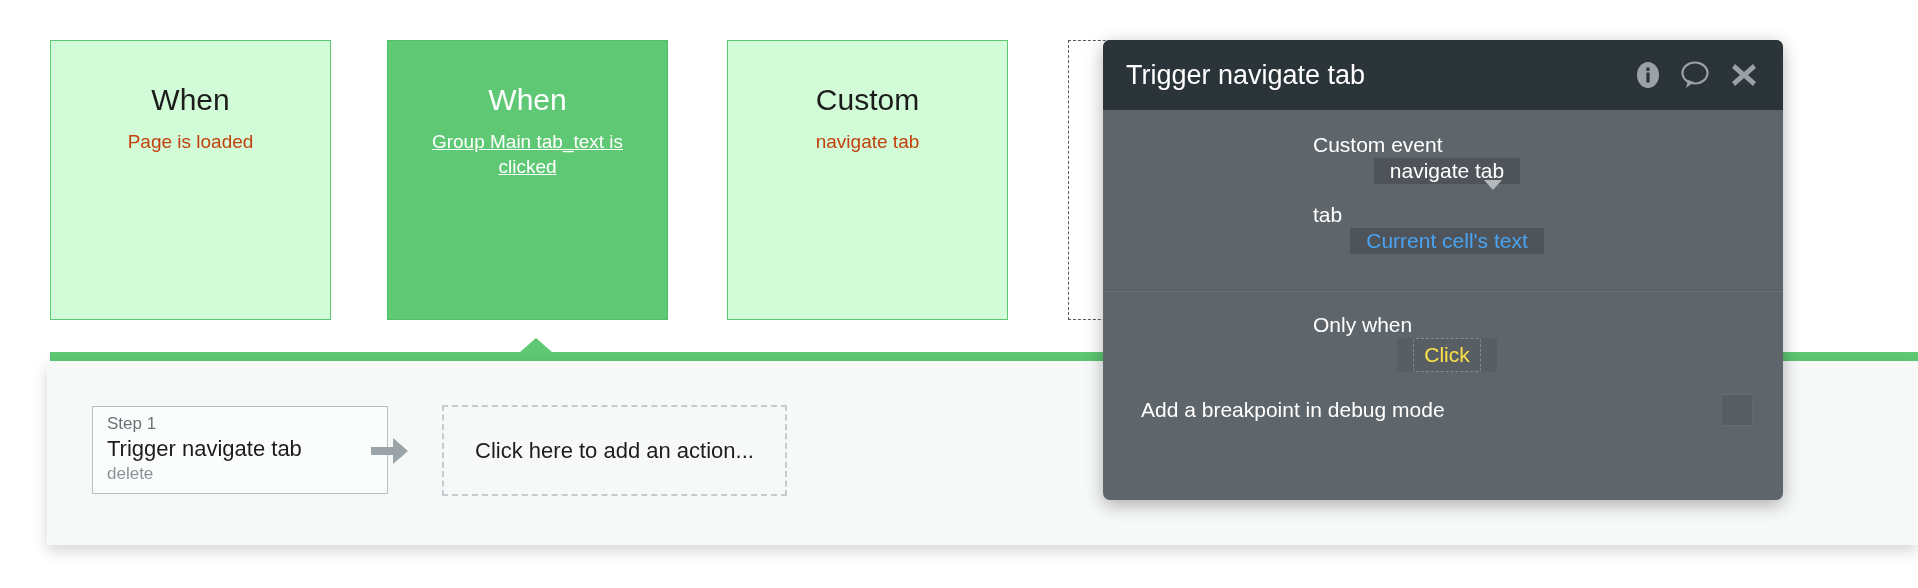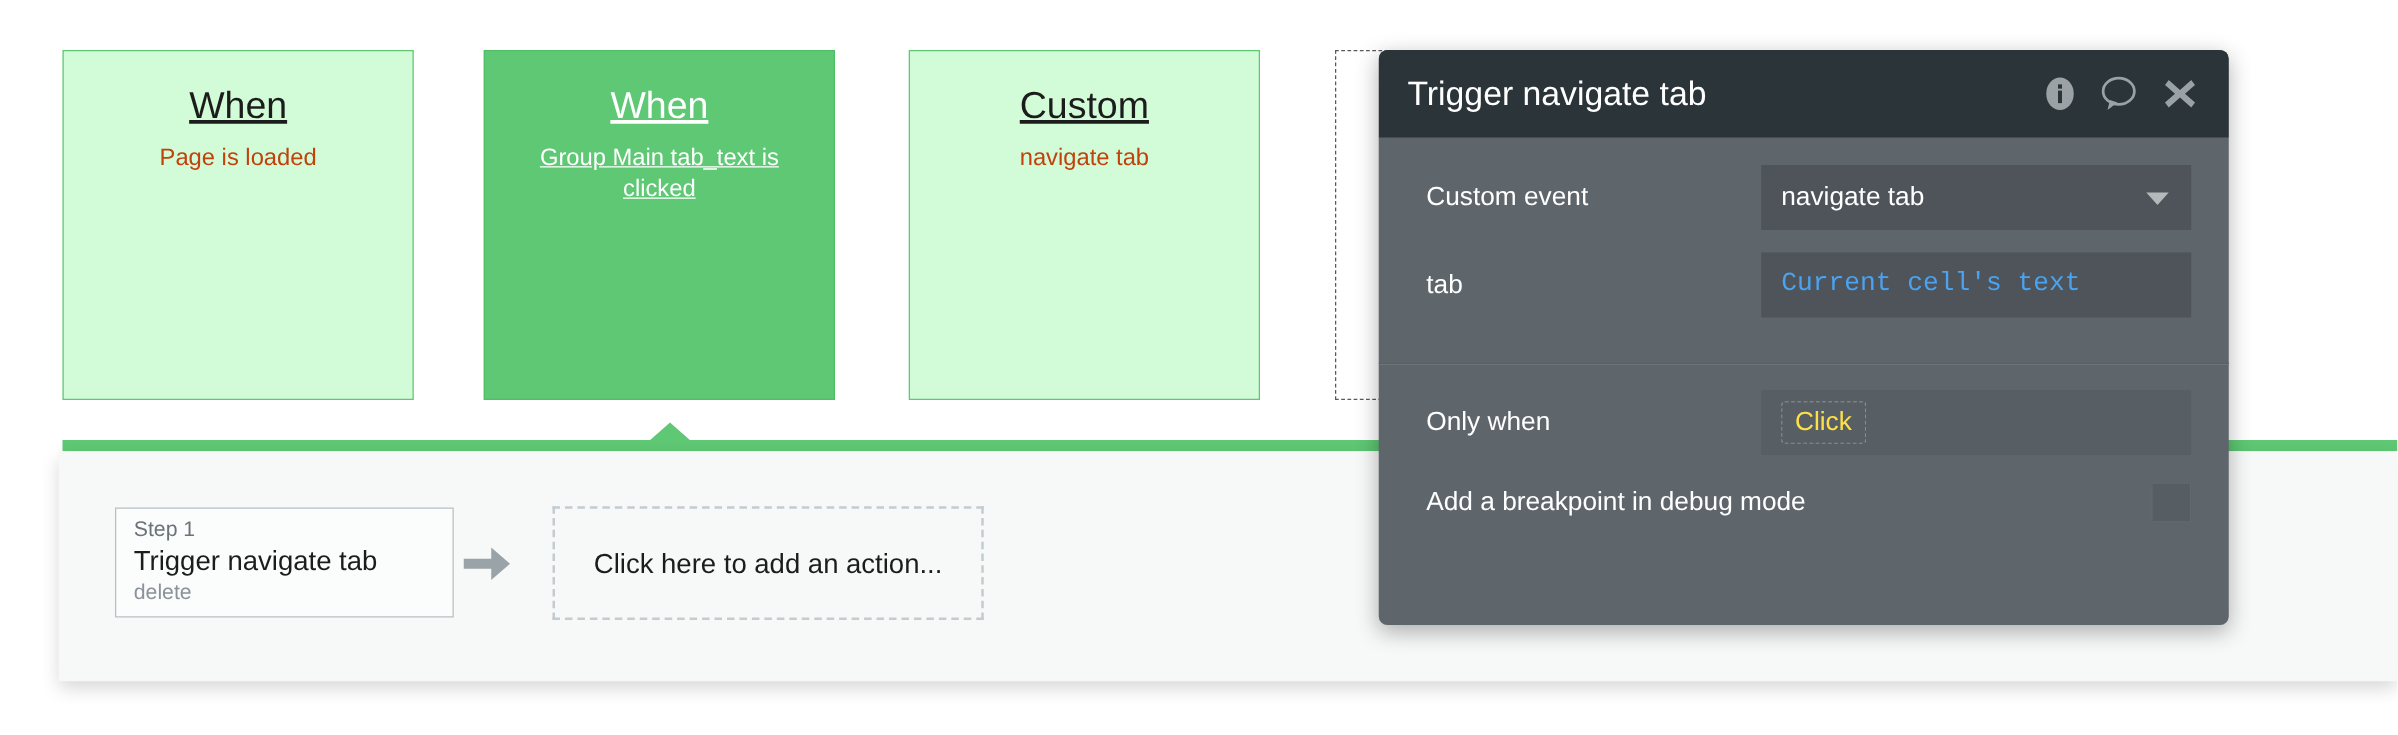--- a/index.html
+++ b/index.html
@@ -40,24 +40,23 @@
     background: #5fc874;
     border: 1px solid #4fbf66;
   }
   .event-card.ghost {
     background: #ffffff;
     border: 1px dashed #555a5e;
   }
   .card-title {
     font-size: 30px;
     line-height: 34px;
-    margin-top: 27px;
+    margin-top: 42px;
     color: #1c1c1c;
     font-weight: 400;
-    text-decoration: underline;
   }
   .event-card.solid .card-title { color: #ffffff; }
   .card-sub {
     font-size: 19px;
     line-height: 25px;
     margin-top: 12px;
     padding: 0 14px;
     color: #c2410c;
   }
   .event-card.solid .card-sub { color: #ffffff; text-decoration: underline; }
@@ -89,21 +88,21 @@
     top: 361px;
     width: 1871px;
     height: 184px;
     background: #f7f8f8;
     box-shadow: 0 6px 14px rgba(0,0,0,0.16);
   }
   #step-box {
     position: absolute;
     left: 45px;
     top: 45px;
-    width: 271px;
+    width: 296px;
     height: 88px;
     box-sizing: border-box;
     background: #fbfcfc;
     border: 1px solid #b6c0c4;
     padding: 6px 14px 0 14px;
   }
   #step-label {
     font-size: 17px;
     color: #6b7379;
     line-height: 21px;
@@ -183,20 +182,21 @@
     justify-content: center;
     cursor: pointer;
   }
   #dialog-body-top {
     padding: 22px 30px 14px 38px;
   }
   .field-row {
     display: flex;
     align-items: center;
     margin-bottom: 18px;
+    flex-direction: column;
   }
   .field-label {
     font-size: 21px;
     color: #ffffff;
     width: 268px;
     flex: none;
     line-height: 26px;
   }
   .field-input {
     flex: 1;
@@ -207,21 +207,21 @@
     padding: 0 16px 0 16px;
     box-sizing: border-box;
     position: relative;
     cursor: pointer;
   }
   .field-value {
     font-size: 21px;
     color: #ffffff;
     line-height: 26px;
   }
-  .field-value.dynamic { color: #4aa3f0; font-family: Liberation Mono, monospace; }
+  .field-value.dynamic { color: #4aa3f0; }
   .caret-down {
     position: absolute;
     right: 18px;
     top: 22px;
     width: 0;
     height: 0;
     border-left: 9px solid transparent;
     border-right: 9px solid transparent;
     border-top: 10px solid #b4b9bc;
   }

